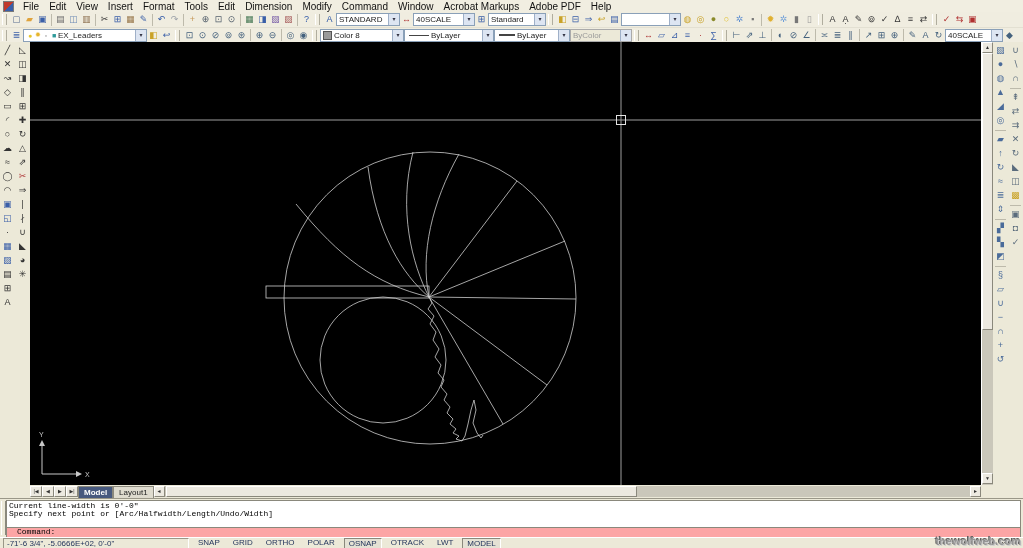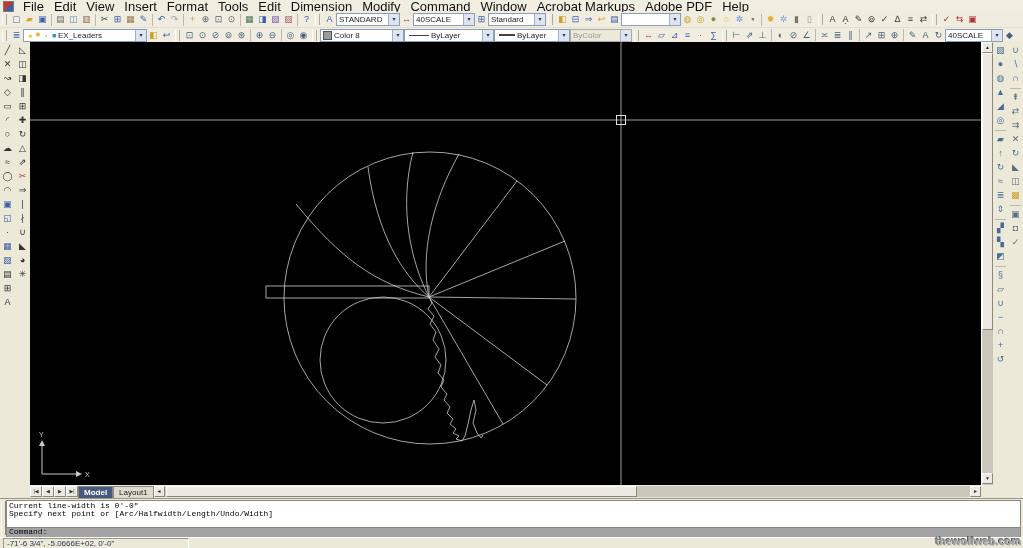--- a/index.html
+++ b/index.html
@@ -1,20 +1,20 @@
 <!DOCTYPE html>
 <html><head>
 <meta charset="utf-8">
 <style>
   html,body{margin:0;padding:0;background:#888;}
   #app{position:relative;width:1023px;height:548px;background:#ece9d8;overflow:hidden;
        font-family:"Liberation Sans",sans-serif;-webkit-font-smoothing:none;}
   
   .menubar{position:absolute;left:0;top:0;width:100%;height:12px;display:flex;align-items:center;
-           background:#f1eee1;border-bottom:1px solid #d9d6c9;font-size:13px;color:#111;}
+           background:#f1eee1;border-bottom:1px solid #d9d6c9;font-size:10px;color:#111;}
   .appicon{width:9px;height:9px;margin:0 4px 0 3px;background:linear-gradient(135deg,#c03a2b 55%,#3a5fa8 55%);
            border:1px solid #7a7a7a;display:inline-block;}
   .mi{padding:0 5px;line-height:11px;white-space:nowrap;}
   
   .tbrow{position:absolute;left:0;width:100%;display:flex;align-items:center;background:#f0ede0;overflow:hidden;}
   #row1{top:12px;height:15px;border-bottom:1px solid #e3e0d2;}
   #row2{top:28px;height:14px;border-bottom:1px solid #b9b5a6;}
   .grip{width:3px;height:11px;border-left:1px solid #fff;border-right:1px solid #b0ad9e;margin:0 3px 0 2px;flex:none;}
   .tbgroup{display:flex;align-items:center;flex:none;}
   .tbicon{width:13px;height:13px;font-size:9px;line-height:13px;text-align:center;display:inline-block;
@@ -55,22 +55,22 @@
        color:#222;flex:none;margin-top:1px;}
   .tab.active{background:#47597e;color:#fff;font-weight:bold;}
   .hscroll{flex:1;position:relative;background:#cac7ba;margin-top:1px;height:11px;}
   .hthumb{position:absolute;left:12px;top:0;width:57%;height:11px;background:#ece9e0;
           border:1px solid;border-color:#fff #8a887c #8a887c #fff;box-sizing:border-box;}
   
   .cmdwin{position:absolute;left:0;top:498px;width:1023px;height:39px;background:#ece9d8;border-top:1px solid #9a9788;}
   .cmdgrip{position:absolute;left:1px;top:2px;width:3px;height:34px;border-left:1px solid #fff;border-right:1px solid #8a887c;}
   .cmdhist{position:absolute;left:6px;top:1px;right:2px;height:25px;background:#fff;border:1px solid #8a887c;
            font-family:"Liberation Mono",monospace;font-size:8px;line-height:8px;padding:1px 2px;color:#000;overflow:hidden;}
-  .cmdline{position:absolute;left:6px;top:28px;right:2px;height:9px;background:#a3a3a3;border:1px solid #8a887c;
-           font-family:"Liberation Mono",monospace;font-size:8px;line-height:8px;padding:0 2px;color:#000;}
+  .cmdline{position:absolute;left:6px;top:28px;right:2px;height:9px;background:#fca5a5;border:1px solid #8a887c;
+           font-family:"Liberation Mono",monospace;font-size:8px;line-height:8px;padding:0 10px;color:#000;}
   
   .statusbar{position:absolute;left:0;top:537px;width:1023px;height:11px;background:#ece9d8;display:flex;
              align-items:center;font-size:8px;color:#23355c;border-top:1px solid #fff;}
   .coords{width:178px;margin-left:3px;padding:0 3px;height:9px;line-height:9px;border:1px solid;
           border-color:#9a9788 #fff #fff #9a9788;white-space:nowrap;overflow:hidden;flex:none;}
   .sbtn{padding:0 4px;margin-left:5px;line-height:9px;flex:none;}
   .sbtn.on{border:1px solid;border-color:#8a887c #fff #fff #8a887c;background:#e4e1d4;}
   .watermark{position:absolute;right:2px;top:535px;font-size:11px;font-weight:bold;color:#969696;
              letter-spacing:0;text-shadow:1px 1px 0 #cfcfcf,-1px -1px 0 #5e5e5e;z-index:40;padding-left:48px;}
 </style>
@@ -435,17 +435,27 @@
     <div class="cmdgrip"></div>
     <div class="cmdhist">
       <div>Current line-width is 0'-0"</div>
       <div>Specify next point or [Arc/Halfwidth/Length/Undo/Width]</div>
     </div>
     <div class="cmdline">Command:</div>
   </div>
 
   <div class="statusbar">
     <span class="coords">-71'-6 3/4", -5.0666E+02,  0'-0"</span>
+    <span style="display:flex">
+        <span class="sbtn">SNAP</span>
+        <span class="sbtn">GRID</span>
+        <span class="sbtn">ORTHO</span>
+        <span class="sbtn">POLAR</span>
+        <span class="sbtn on">OSNAP</span>
+        <span class="sbtn">OTRACK</span>
+        <span class="sbtn">LWT</span>
+        <span class="sbtn on">MODEL</span>
+      </span>
   </div>
 
   <div class="watermark">thewolfweb.com</div>
 
 </div>
 
 </body></html>

